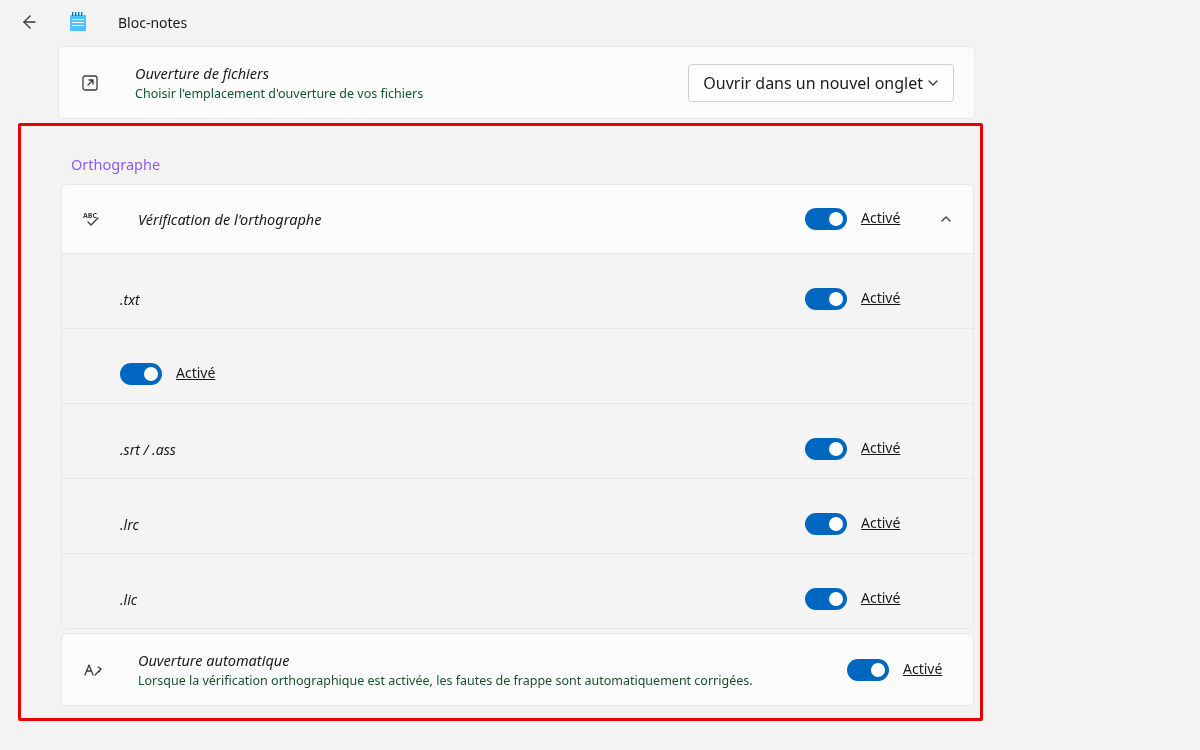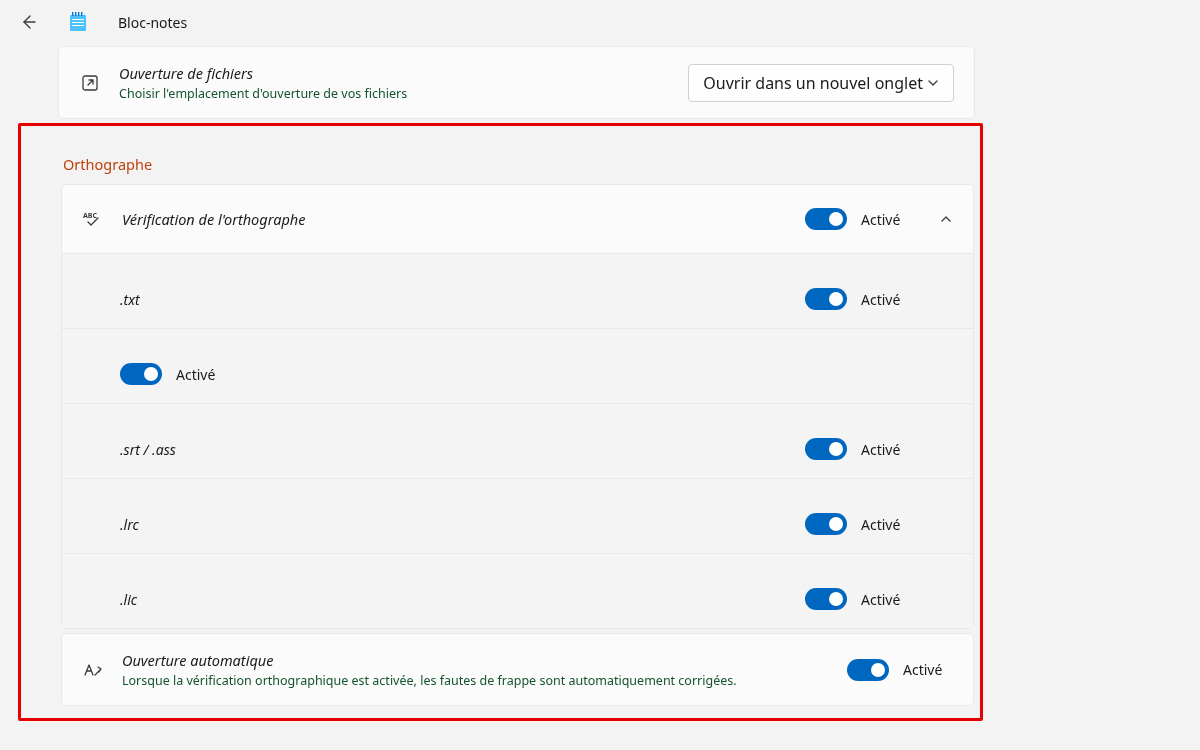--- a/index.html
+++ b/index.html
@@ -39,21 +39,21 @@
   }
   .row {
     display: flex;
     align-items: center;
     padding: 16px 20px;
     min-height: 68px;
   }
   .row-icon {
     width: 22px; height: 22px;
     display: flex; align-items: center; justify-content: center;
-    margin-right: 18px;
+    margin-right: 34px;
     flex-shrink: 0;
   }
   .row-texts { flex: 1; }
   .row-title { font-size: 14.5px; font-weight: 400; color: #1a1a1a; font-style: italic; }
   .row-sub { font-size: 12.5px; color: #14532d; margin-top: 2px; }
   .dropdown {
     border: 1px solid #d0d0d0;
     background: #fefefe;
     border-radius: 4px;
     padding: 7px 14px;
@@ -66,27 +66,27 @@
     justify-content: space-between;
     margin-left: 44px;
   }
   .chevron {
     width: 12px; height: 12px;
     display: flex; align-items: center; justify-content: center;
   }
   .section-title {
     font-size: 14.5px;
     font-weight: 400;
-    margin: 22px 0 10px 2px;
-    color: #c2410c;
+    margin: 22px 0 10px 10px;
+    color: #8b5cf6;
   }
   .toggle-wrap {
     display: flex;
-    align-items: center;
     gap: 14px;
+    text-decoration: underline;
   }
   .toggle {
     width: 42px; height: 22px;
     background: #0067c0;
     border-radius: 11px;
     position: relative;
     cursor: pointer;
   }
   .toggle::after {
     content: "";

